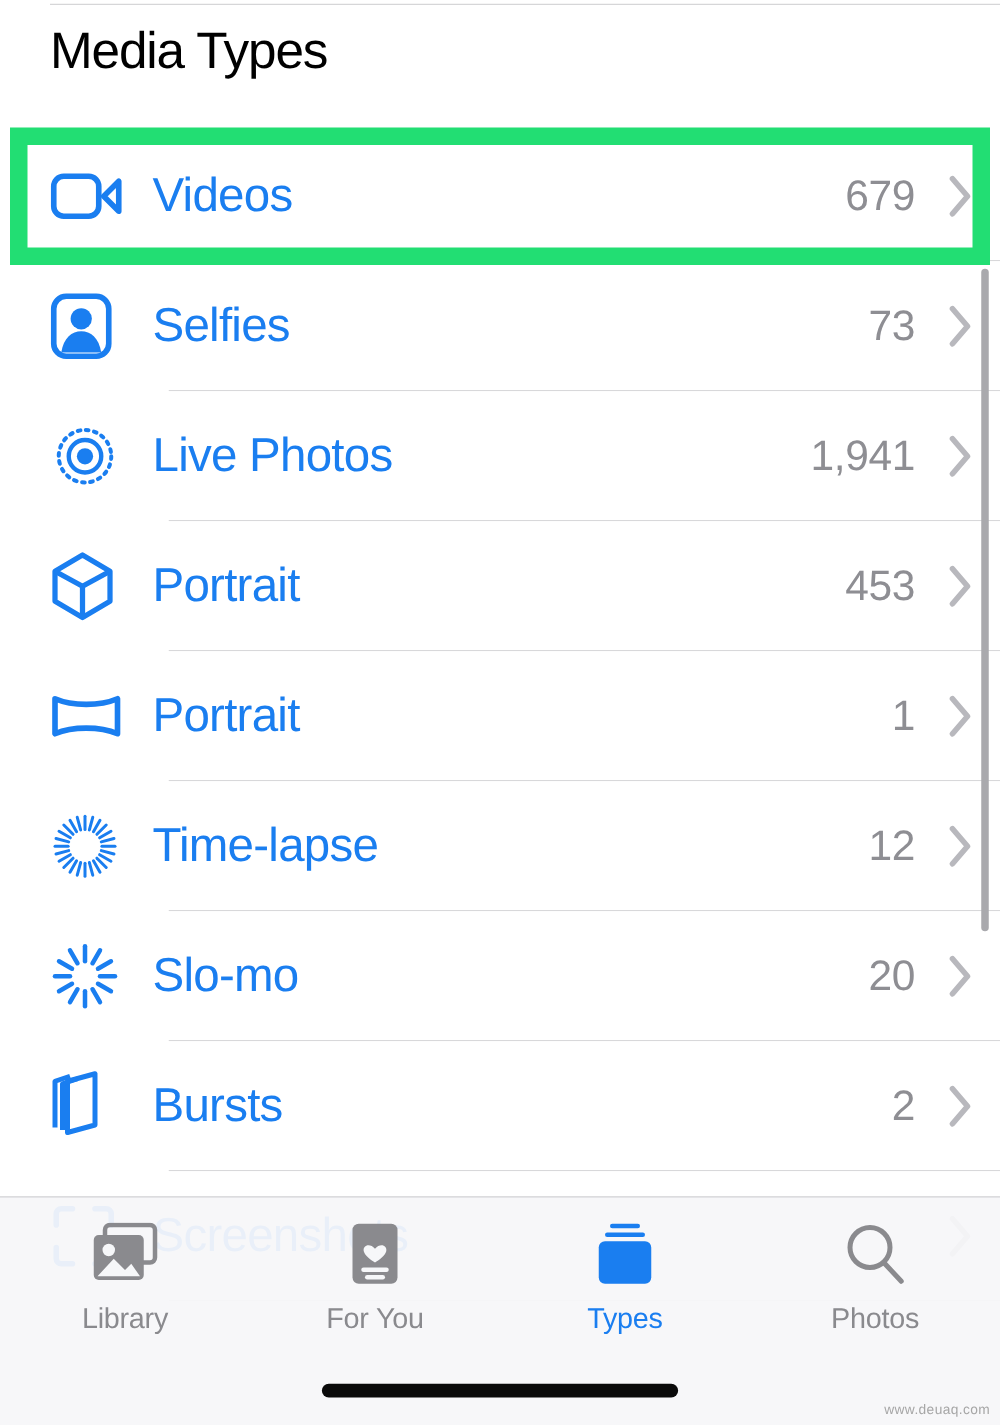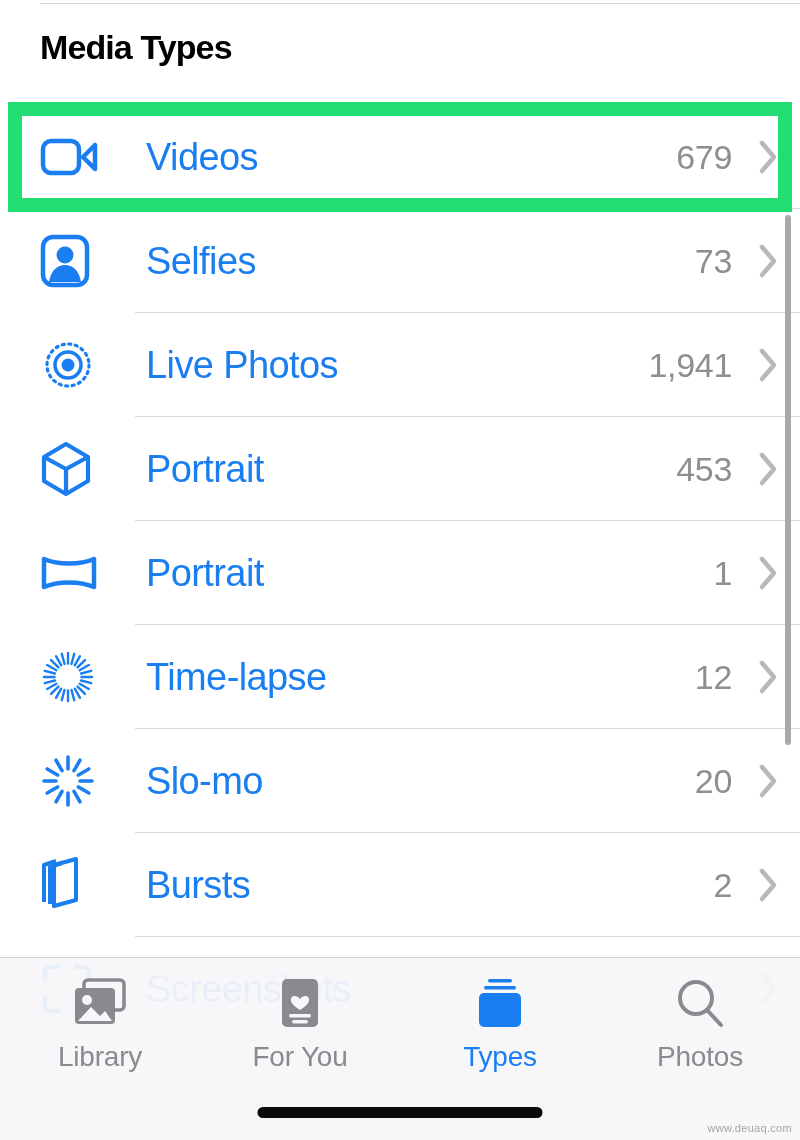--- a/index.html
+++ b/index.html
@@ -31,24 +31,24 @@
     top: 3px;
     left: 40px;
     right: 0;
     height: 1px;
     background: #d6d6d8;
   }
 
   
   .page-title {
     position: absolute;
-    top: 30px;
+    top: 20px;
     left: 40px;
-    font-size: 34px;
-    font-weight: bold;
+    font-size: 41px;
+    font-weight: normal;
     color: #000000;
     letter-spacing: -0.9px;
     line-height: 1;
   }
 
   
   .list {
     position: absolute;
     top: 105px;
     left: 0;
@@ -81,21 +81,21 @@
     align-items: center;
     justify-content: flex-start;
   }
   .row-icon svg { display: block; }
 
   .row-label {
     flex: 1;
     font-size: 38px;
     color: #1a7ef0;
     letter-spacing: -0.6px;
-    margin-left: 36px;
+    margin-left: 12px;
     white-space: nowrap;
   }
   .row-count {
     font-size: 34px;
     color: #8e8e93;
     letter-spacing: -0.3px;
     margin-right: 16px;
     white-space: nowrap;
   }
   .row-chevron {
@@ -159,21 +159,21 @@
     justify-content: flex-start;
   }
   .tab-icon {
     height: 58px;
     display: flex;
     align-items: center;
     justify-content: center;
   }
   .tab-label {
     margin-top: 9px;
-    font-size: 28px;
+    font-size: 23px;
     color: #8a8a8e;
     letter-spacing: -0.2px;
   }
   .tab.active .tab-label { color: #1a7ef0; }
 
   .home-indicator {
     position: absolute;
     left: 50%;
     transform: translateX(-50%);
     bottom: 22px;

